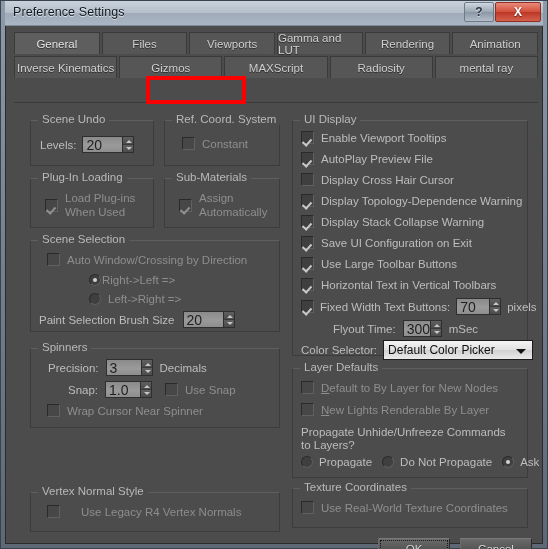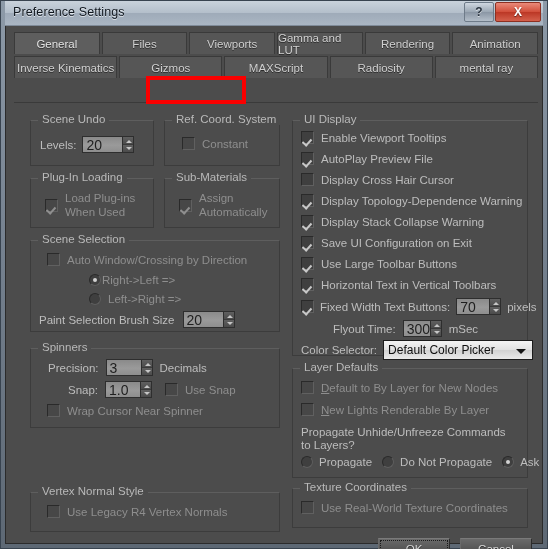--- a/index.html
+++ b/index.html
@@ -331,21 +331,21 @@
       </div>
       <div class="row" style="position:absolute; left:16px; top:55px; gap:7px;">
         <span class="cb dim"></span>
         <span class="lbl lbl-dim">Wrap Cursor Near Spinner</span>
       </div>
     </div>
 
 
     <div class="group" style="left:24px; top:466px; width:250px; height:40px;">
       <div class="legend">Vertex Normal Style</div>
-      <div class="row" style="position:absolute; left:16px; top:12px; gap:7px;">
+      <div class="row" style="position:absolute; left:16px; top:12px; gap:21px;">
         <span class="cb dim"></span>
         <span class="lbl lbl-dim">Use Legacy R4 Vertex Normals</span>
       </div>
     </div>
 
     <div class="group" style="left:286px; top:94px; width:236px; height:236px;">
       <div class="legend">UI Display</div>
 
       <div class="row" style="position:absolute; left:8px; top:10px; gap:7px;">
         <span class="cb on"></span>

